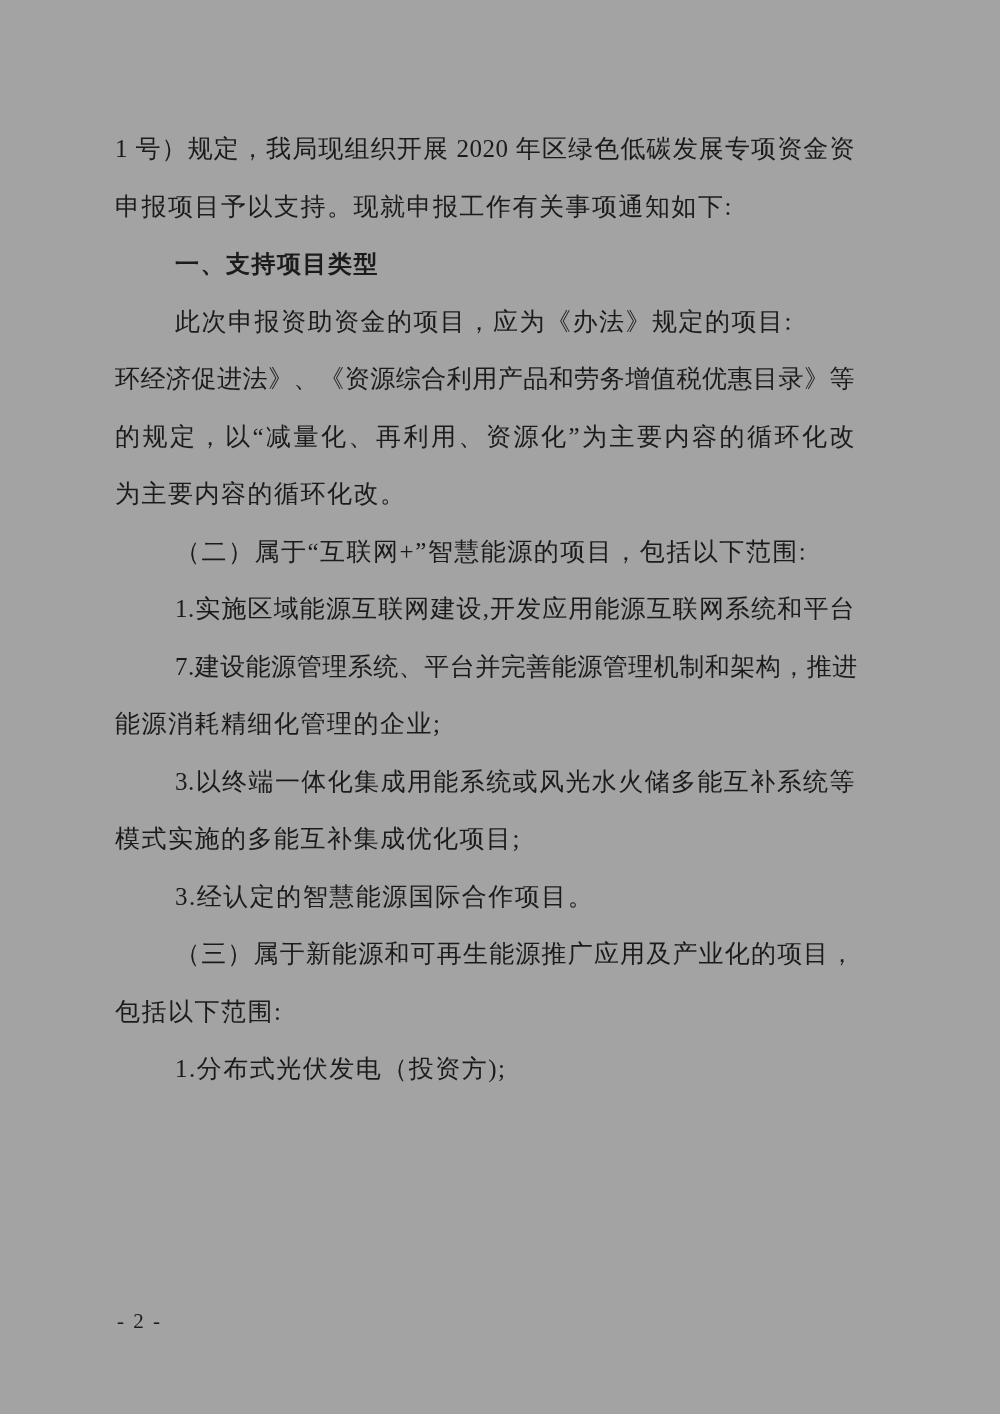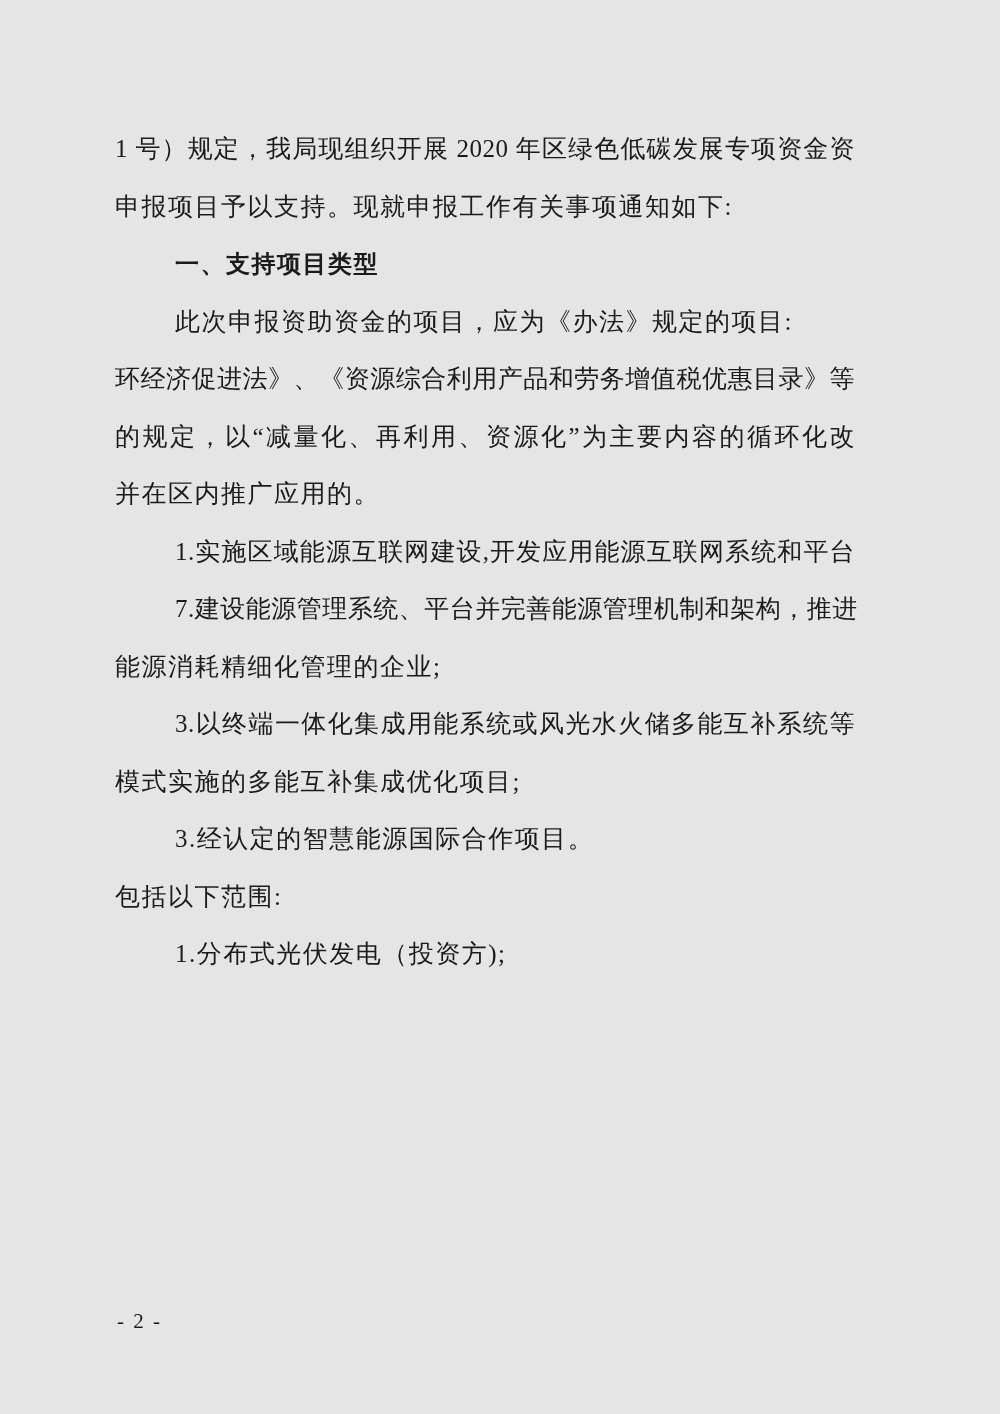--- a/index.html
+++ b/index.html
@@ -4,21 +4,21 @@
 <style>
   html, body {
     margin: 0;
     padding: 0;
     background: #ffffff;
   }
   .page {
     position: relative;
     width: 1000px;
     height: 1414px;
-    background: #e5e5e5;
+    background: #a3a3a3;
     overflow: hidden;
     font-family: "Liberation Serif", "DejaVu Serif", serif;
     color: #1b1b1b;
   }
   .doc-body {
     position: absolute;
     left: 115px;
     top: 120px;
     width: 740px;
   }
@@ -59,24 +59,26 @@
 <body>
 
 <div class="page">
   <div class="doc-body">
     <div class="ln">1 号）规定，我局现组织开展 2020 年区绿色低碳发展专项资金资</div>
     <div class="ln last">申报项目予以支持。现就申报工作有关事项通知如下:</div>
     <div class="ln last ind head">一、支持项目类型</div>
     <div class="ln last ind">此次申报资助资金的项目，应为《办法》规定的项目:</div>
     <div class="ln">环经济促进法》、《资源综合利用产品和劳务增值税优惠目录》等</div>
     <div class="ln">的规定，以“减量化、再利用、资源化”为主要内容的循环化改</div>
-    <div class="ln last">并在区内推广应用的。</div>
+    <div class="ln last">为主要内容的循环化改。</div>
+    <div class="ln last ind">（二）属于“互联网+”智慧能源的项目，包括以下范围:</div>
     <div class="ln ind">1.实施区域能源互联网建设,开发应用能源互联网系统和平台</div>
     <div class="ln ind">7.建设能源管理系统、平台并完善能源管理机制和架构，推进</div>
     <div class="ln last">能源消耗精细化管理的企业;</div>
     <div class="ln ind">3.以终端一体化集成用能系统或风光水火储多能互补系统等</div>
     <div class="ln last">模式实施的多能互补集成优化项目;</div>
     <div class="ln last ind">3.经认定的智慧能源国际合作项目。</div>
+    <div class="ln ind">（三）属于新能源和可再生能源推广应用及产业化的项目，</div>
     <div class="ln last">包括以下范围:</div>
     <div class="ln last ind">1.分布式光伏发电（投资方);</div>
   </div>
   <div class="page-number">- 2 -</div>
 </div>
 
 </body></html>

